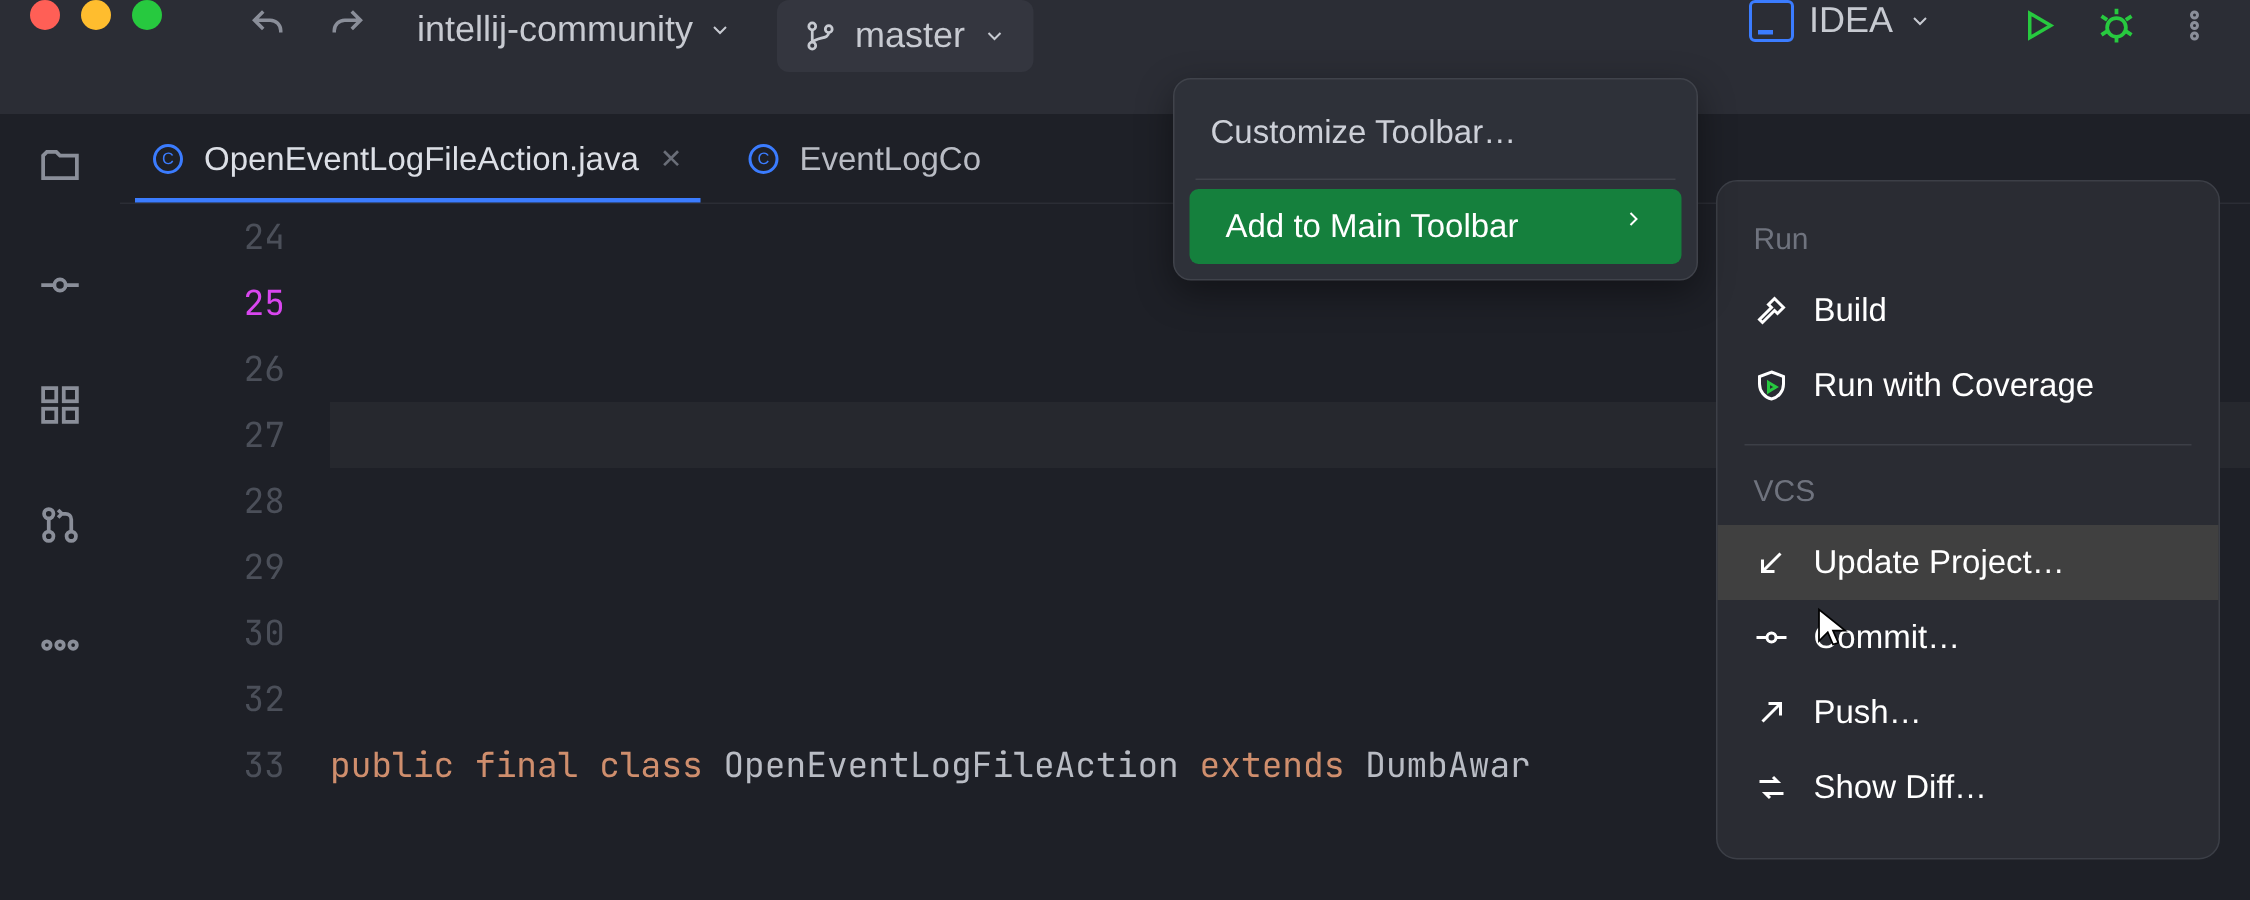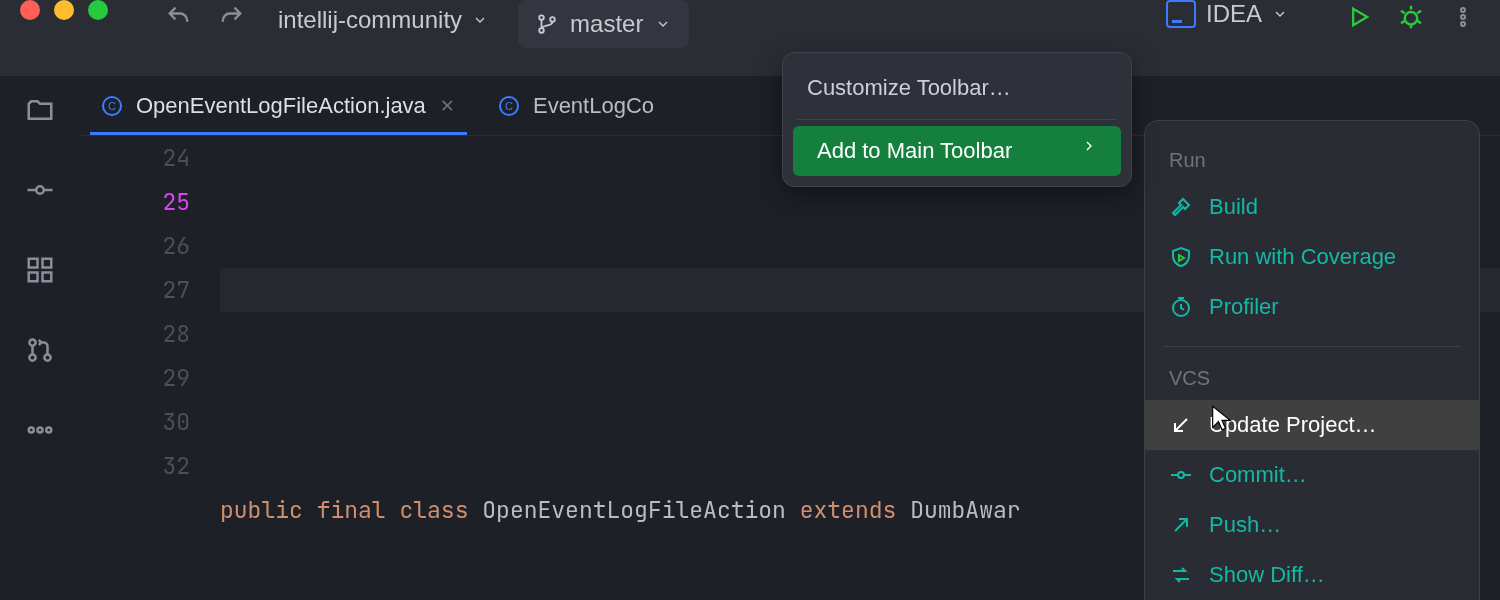--- a/index.html
+++ b/index.html
@@ -88,21 +88,21 @@
 
 .rpanel {
   position:absolute; top:120px; right:20px; width:336px;
   background:#2a2c33; border:1px solid #3c3f47; border-radius:14px;
   padding: 14px 0; z-index:40;
 }
 .rpanel-section { padding:4px 0 8px; }
 .rpanel-title { color:#6f737e; font-size:20px; padding:10px 24px; }
 .rpanel-item {
   display:flex; align-items:center; gap:16px; padding:12px 24px; font-size:22px;
-  color:#14b8a6; cursor:pointer;
+  color:#ffffff; cursor:pointer;
 }
 .rpanel-item.highlight { background:#404040; color:#fff; }
 .rpanel-item svg { flex-shrink:0; }
 .rpanel-div { height:1px; background:#3c3f47; margin:6px 18px; }
 .cursor-img { position:absolute; pointer-events:none; z-index:60; }
 svg { stroke: currentColor; fill:none; stroke-width:2; }
 </style>
 </head>
 <body>
 
@@ -237,20 +237,21 @@
     <div class="code">
       <div class="gutter">
         <div>24</div>
         <div class="current">25</div>
         <div>26</div>
         <div>27</div>
         <div>28</div>
         <div>29</div>
         <div>30</div>
         <div>32</div>
+        <div>33</div>
       </div>
       <div class="code-body">
         <div class="hl-line" style="top:44px"></div>
         <div> </div>
         <div><span class="kw">public</span> <span class="kw">final</span> <span class="kw">class</span> <span>OpenEventLogFileAction</span> <span class="kw">extends</span> <span>DumbAwar</span></div>
         
         
         
         
         
@@ -271,27 +272,20 @@
         </svg>
       <span>Build</span>
     </div>
     <div class="rpanel-item">
       <svg width="24" height="24" viewBox="0 0 24 24">
           <path d="M12 3l8 3v5c0 5-3.5 9-8 10-4.5-1-8-5-8-10V6z"></path>
           <path d="M10 10l5 3-5 3z" stroke="#27c93f"></path>
         </svg>
       <span>Run with Coverage</span>
     </div>
-    <div class="rpanel-item">
-      <svg width="24" height="24" viewBox="0 0 24 24">
-          <circle cx="12" cy="13" r="8"></circle>
-          <path d="M12 9v4l3 2M9 3h6"></path>
-        </svg>
-      <span>Profiler</span>
-    </div>
   </div>
   <div class="rpanel-div"></div>
   <div class="rpanel-section">
     <div class="rpanel-title">VCS</div>
     <div class="rpanel-item highlight">
       <svg width="24" height="24" viewBox="0 0 24 24">
           <path d="M18 6L6 18M6 10v8h8"></path>
         </svg>
       <span>Update Project…</span>
     </div>

